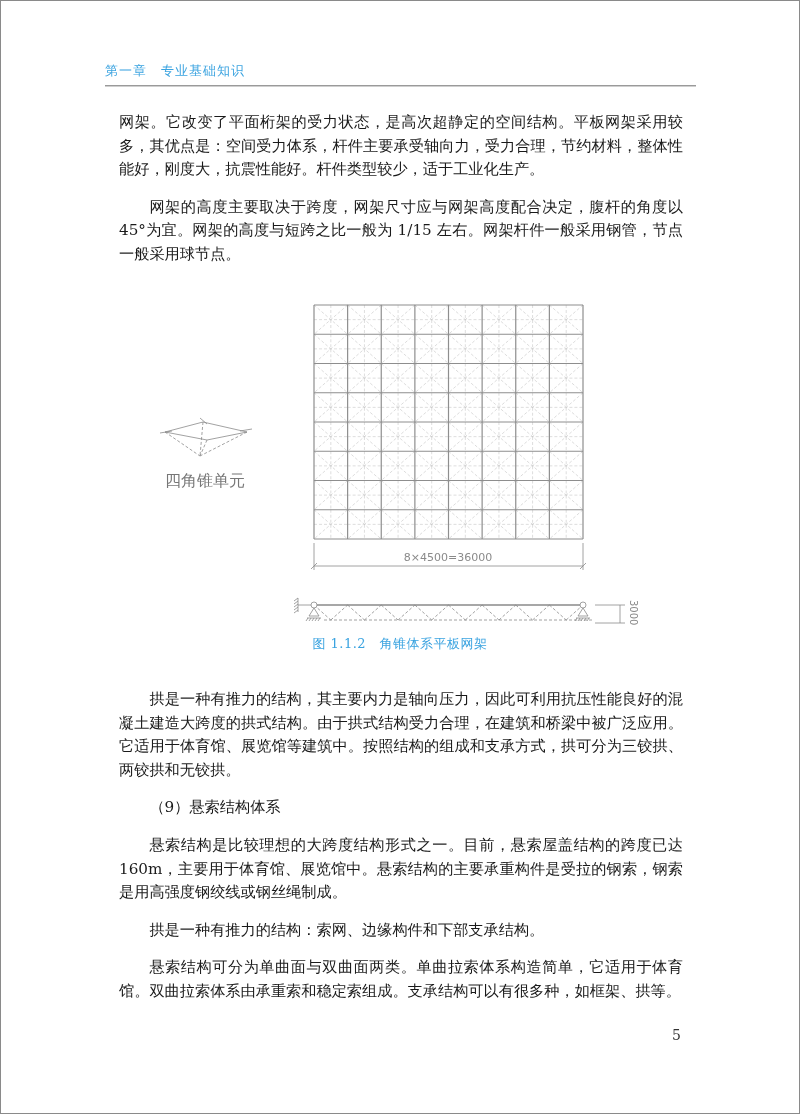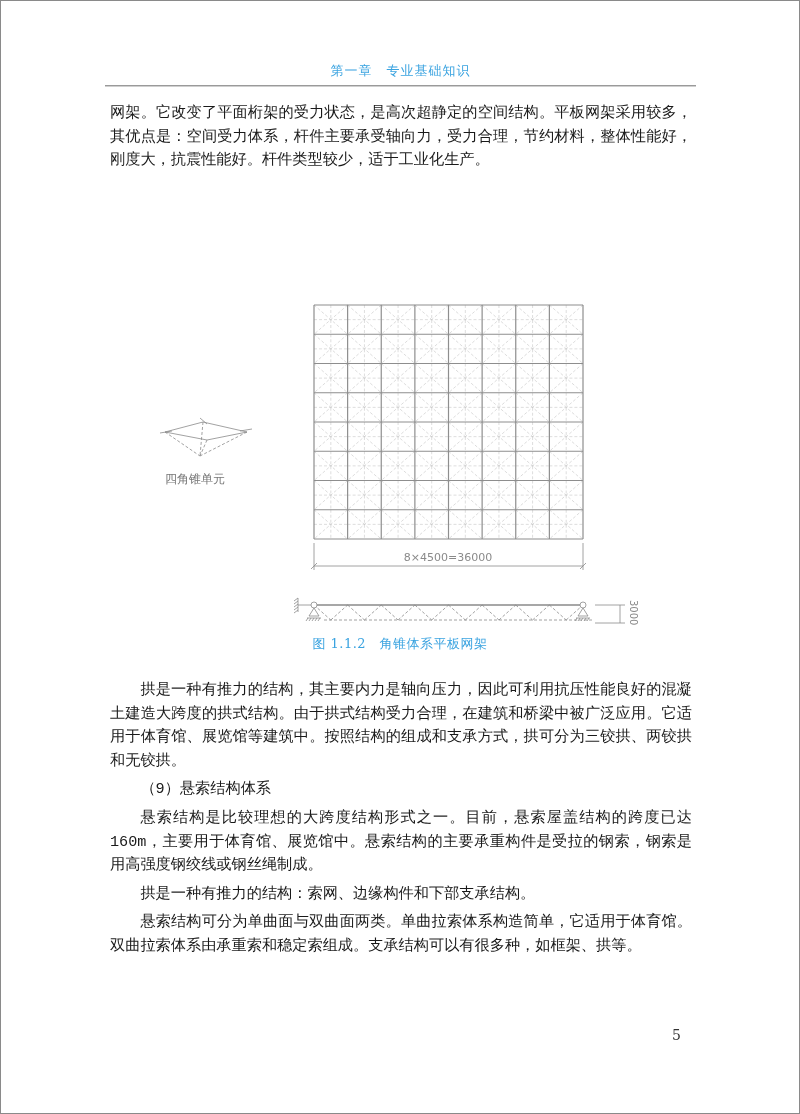--- a/index.html
+++ b/index.html
@@ -1,40 +1,41 @@
 <!DOCTYPE html>
 <html><head>
 <meta charset="utf-8">
 <style>
   html, body { margin: 0; padding: 0; background: #ffffff; }
   body { width: 800px; height: 1114px; position: relative; overflow: hidden;
          font-family: "DejaVu Serif", "Liberation Serif", serif; color: #1a1a1a; }
   .frame { position: absolute; left: 0; top: 0; width: 798px; height: 1112px; border: 1px solid #8a8a8a; }
-  .header { position: absolute; left: 105px; top: 62px; width: 591px; text-align: center;
+  .header { position: absolute; left: 105px; top: 62px; width: 591px; text-align: left;
             font-size: 13px; color: #3aa3e0; letter-spacing: 1px; }
   .header-rule { position: absolute; left: 105px; top: 85px; width: 591px; height: 1px; background: #9a9a9a; border-bottom: 1px solid #cfcfcf; }
   .body-text { position: absolute; left: 105px; width: 592px; font-size: 15.2px; line-height: 23.6px; text-align: justify; }
-  .p { margin: 5px; font-family: Liberation Mono, monospace; }
+  .p { margin: 14px; }
   .indent { text-indent: 2em; }
   .caption { position: absolute; left: 0; width: 800px; top: 635px; text-align: center;
              font-size: 13px; color: #3aa3e0; letter-spacing: 0.5px; }
-  .unit-label { position: absolute; left: 165px; top: 471px; font-size: 12px; color: #777; }
+  .unit-label { position: absolute; left: 165px; top: 471px; font-size: 16px; color: #777; }
   .page-number { position: absolute; left: 672px; top: 1027px; font-size: 14px; color: #333; }
   svg text { font-family: "DejaVu Sans", sans-serif; }
 </style>
 </head>
 <body>
 
 <div class="frame"></div>
 
 <div class="header">第一章　专业基础知识</div>
 <div class="header-rule"></div>
 
 <div class="body-text" style="top:97px;">
   <p class="p">网架。它改变了平面桁架的受力状态，是高次超静定的空间结构。平板网架采用较多，其优点是：空间受力体系，杆件主要承受轴向力，受力合理，节约材料，整体性能好，刚度大，抗震性能好。杆件类型较少，适于工业化生产。</p>
+  <p class="p indent">网架的高度主要取决于跨度，网架尺寸应与网架高度配合决定，腹杆的角度以 45°为宜。网架的高度与短跨之比一般为 1/15 左右。网架杆件一般采用钢管，节点一般采用球节点。</p>
 </div>
 
 <svg class="figure-svg" style="position:absolute;left:0;top:0;" width="800" height="660" viewBox="0 0 800 660">
 
   <g stroke="#8a8a8a" fill="none" stroke-width="0.8">
     <polyline points="165,432 203,422 247,432 207,440 165,432"></polyline>
     <line x1="160" y1="433" x2="172" y2="431"></line>
     <line x1="240" y1="431" x2="252" y2="429"></line>
     <line x1="200" y1="418" x2="207" y2="424"></line>
     <g stroke-dasharray="3,2">

